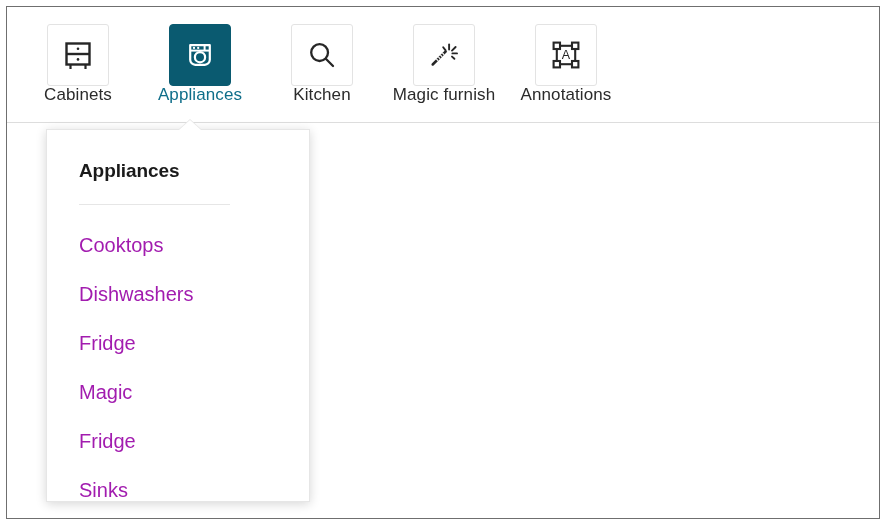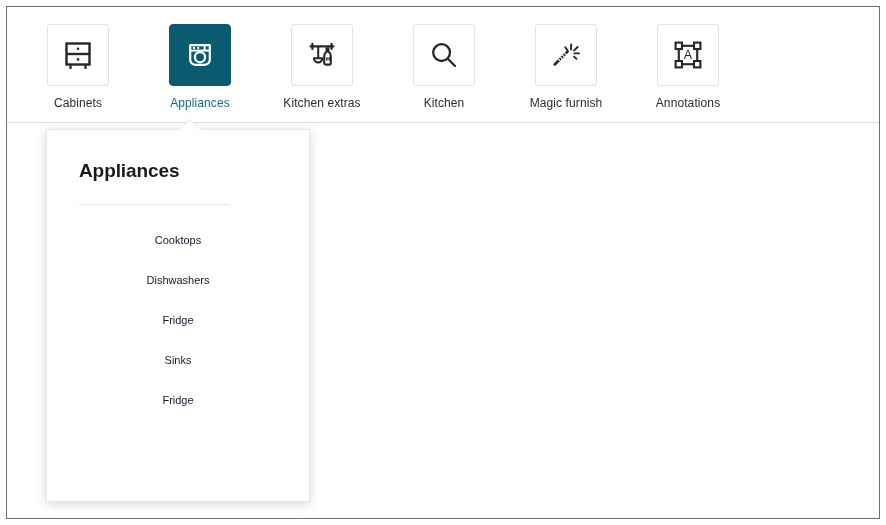--- a/index.html
+++ b/index.html
@@ -64,22 +64,21 @@
     display: flex;
     align-items: center;
     justify-content: center;
   }
   .tool-item.active .tool-tile {
     background: #0a5a70;
     border-color: #0a5a70;
     border-radius: 4px;
   }
   .tool-label {
-    margin-top: 11px;
-    font-size: 12px;
+    font-size: 17px;
     color: #2b2b2b;
     line-height: 1;
     letter-spacing: .1px;
     white-space: nowrap;
   }
   .tool-item.active .tool-label { color: #0f6e8a; }
   .tool-tile svg { display: block; }
 
   
   .panel {
@@ -116,28 +115,27 @@
     background: #e6e6e6;
     width: 151px;
   }
   .panel-list {
     list-style: none;
     margin: 0;
     padding: 0;
     margin-top: 22px;
   }
   .panel-list li {
-    font-size: 11px;
-    color: #0f172a;
+    font-size: 20px;
+    color: #a21caf;
     line-height: 1;
     padding: 7.5px 0 7.5px 0;
     margin-bottom: 14px;
     cursor: pointer;
     white-space: nowrap;
-    text-align: center;
   }
 
   
   .canvas {
     position: absolute;
     left: 0;
     top: 116px;
     right: 0;
     bottom: 0;
     background: #ffffff;
@@ -177,37 +175,20 @@
               <circle cx="11" cy="9.9" r="1.15" fill="#ffffff"></circle>
               <circle cx="15.2" cy="9.9" r="1.15" fill="#ffffff"></circle>
               <circle cx="17" cy="19.2" r="5.1" stroke="#ffffff" stroke-width="2.2"></circle>
             </svg>
           </span>
         </div>
         <div class="tool-label">Appliances</div>
       </div>
 
 
-      <div class="tool-item">
-        <div class="tool-tile">
-          <span>
-            <svg width="34" height="34" viewBox="0 0 34 34" fill="none">
-              <line x1="5.6" y1="8.4" x2="28.4" y2="8.4" stroke="#262626" stroke-width="2.2" stroke-linecap="round"></line>
-              <line x1="7.4" y1="5.8" x2="7.4" y2="11" stroke="#262626" stroke-width="2.2" stroke-linecap="round"></line>
-              <line x1="26.6" y1="5.8" x2="26.6" y2="11" stroke="#262626" stroke-width="2.2" stroke-linecap="round"></line>
-              <line x1="13.2" y1="9" x2="13.2" y2="20" stroke="#262626" stroke-width="2"></line>
-              <path d="M9 20.2h8.4a4.2 4.2 0 0 1-8.4 0z" stroke="#262626" stroke-width="2.1" stroke-linejoin="round"></path>
-              <path d="M21.6 9.2v4.4c-1.5 1-2.4 2.5-2.4 4.4v7a1.6 1.6 0 0 0 1.6 1.6h3.4a1.6 1.6 0 0 0 1.6-1.6v-7c0-1.9-.9-3.4-2.4-4.4V9.2" stroke="#262626" stroke-width="2.1" stroke-linejoin="round"></path>
-              <line x1="21.9" y1="19.2" x2="21.9" y2="22.4" stroke="#262626" stroke-width="1.5"></line>
-              <line x1="24.3" y1="19.2" x2="24.3" y2="22.4" stroke="#262626" stroke-width="1.5"></line>
-            </svg>
-          </span>
-        </div>
-        <div class="tool-label">Kitchen extras</div>
-      </div>
 
       <div class="tool-item">
         <div class="tool-tile">
           <span>
             <svg width="34" height="34" viewBox="0 0 34 34" fill="none">
               <circle cx="14.6" cy="14.6" r="8.4" stroke="#262626" stroke-width="2.3"></circle>
               <line x1="20.8" y1="20.8" x2="28" y2="28" stroke="#262626" stroke-width="2.3" stroke-linecap="round"></line>
             </svg>
           </span>
         </div>
@@ -259,19 +240,20 @@
     <div class="canvas"></div>
 
     <div class="panel">
       <div class="panel-caret"></div>
       <div class="panel-title">Appliances</div>
       <div class="panel-rule"></div>
       <ul class="panel-list">
         <li>Cooktops</li>
         <li>Dishwashers</li>
         <li>Fridge</li>
+        <li>Magic</li>
+        <li>Fridge</li>
         <li>Sinks</li>
-        <li>Fridge</li>
       </ul>
     </div>
 
   </div>
 </div>
 
 </body></html>

